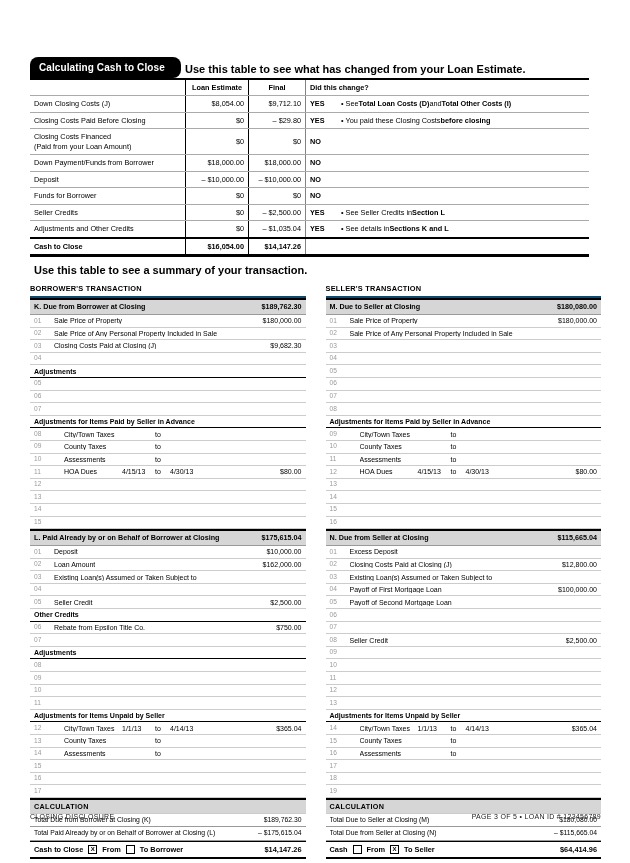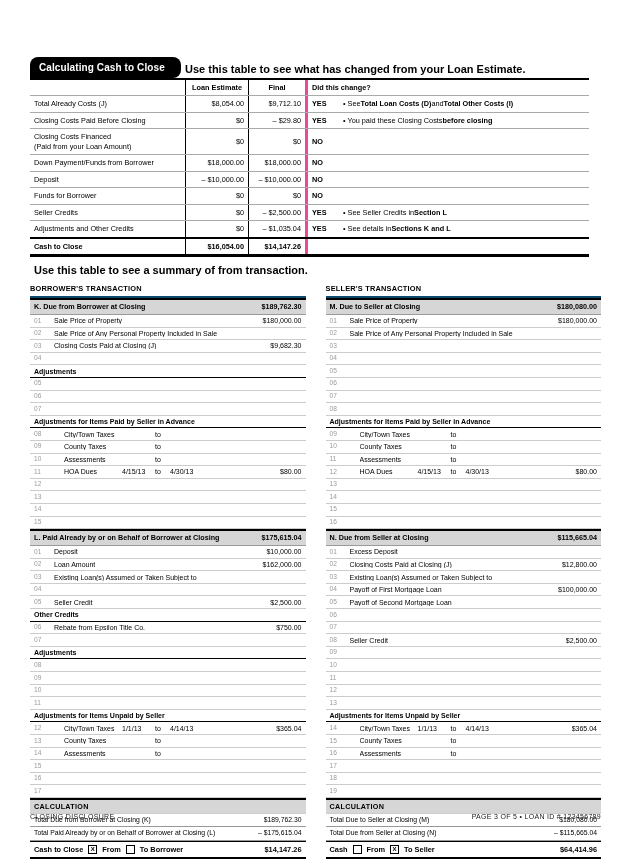--- a/index.html
+++ b/index.html
@@ -13,21 +13,21 @@
        min-width:128px;letter-spacing:.1px;}
   .tabnote{font-weight:bold;font-size:11px;margin-left:4px;padding-bottom:3px;}
 
   
   .t1{border-top:2px solid #000;}
   .t1row{display:grid;grid-template-columns:155px 63px 57px 1fr;border-bottom:1px solid #aaa;}
   .t1row.total{border-top:2px solid #000;border-bottom:3px solid #000;font-weight:bold;margin-top:-1px;}
   .t1 .c{padding:3px 4px;display:flex;align-items:center;font-size:7.3px;line-height:1.3;min-height:8px;}
   .t1 .c1{flex-direction:column;align-items:flex-start;justify-content:center;}
   .t1 .c2,.t1 .c3{border-left:1px solid #000;justify-content:flex-end;text-align:right;}
-  .t1 .c4{border-left:3px solid #ec4899;}
+  .t1 .c4{border-left:1px solid #ec4899;}
   .t1head{font-weight:bold;}
   .t1head .c2,.t1head .c3{justify-content:center;text-align:center;}
   .ans{font-weight:bold;width:31px;flex:none;}
   .b{font-weight:bold;}
 
   
   .cols{display:flex;gap:20px;margin-top:3px;}
   .col{flex:1;min-width:0;}
   .colhead{font-size:7.4px;font-weight:bold;border-bottom:2px solid #0c4a6e;padding:2px 0 3px;letter-spacing:.2px;}
   .srow{display:flex;align-items:center;border-bottom:1px solid #ccc;min-height:11.6px;
@@ -64,21 +64,21 @@
   <div class="t1">
     <div class="t1row t1head">
       <div class="c c1"></div>
       <div class="c c2">Loan Estimate</div>
       <div class="c c3">Final</div>
       <div class="c c4">Did this change?</div>
     </div>
     <div id="t1body">
         <div class="t1row">
           <div class="c c1">
-            <span>Total Already Costs (J)</span>
+            <span>Down Closing Costs (J)</span>
           </div>
           <div class="c c2">$8,054.00</div>
           <div class="c c3">$9,712.10</div>
           <div class="c c4">
             <div class="ans">YES</div>
             <span>• See </span>
             <span class="b">Total Loan Costs (D)</span>
             <span> and </span>
             <span class="b">Total Other Costs (I)</span>
           </div>
@@ -167,21 +167,21 @@
           <div class="c c2">$16,054.00</div>
           <div class="c c3">$14,147.26</div>
           <div class="c c4"></div>
         </div>
       </div>
   </div>
 </div>
 
 <div class="sec2">
   <div class="tabrow">
-    <div class="tabnote">Use this table to see a summary of from transaction.</div>
+    <div class="tabnote">Use this table to see a summary of your transaction.</div>
   </div>
   <div class="cols">
     <div class="col">
       <div class="colhead">BORROWER'S TRANSACTION</div>
       <div id="borrower-rows">
           <div class="srow sec">
             <span>K. Due from Borrower at Closing</span>
             <div class="amt">$189,762.30</div>
           </div>
           <div class="srow item">

